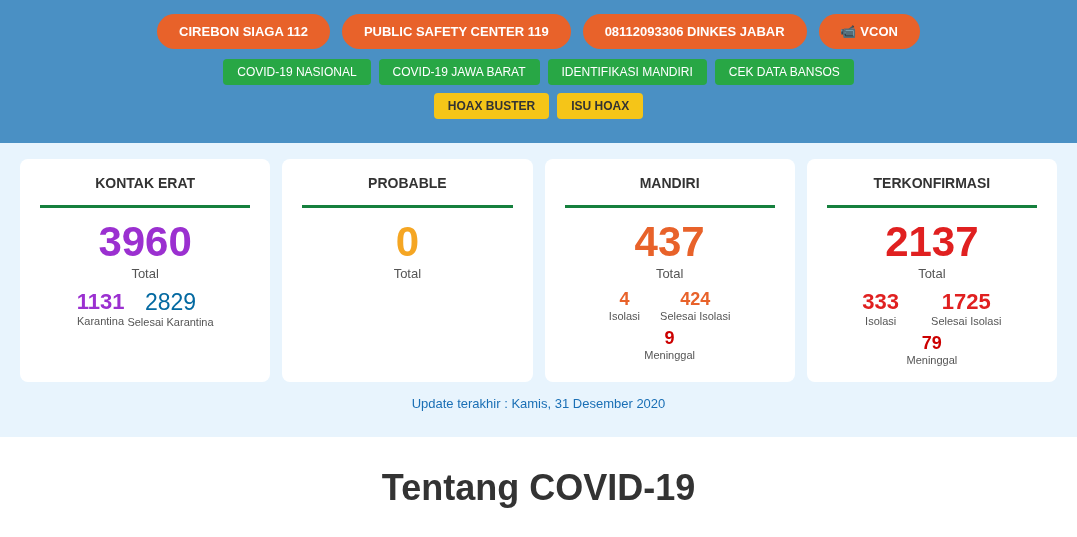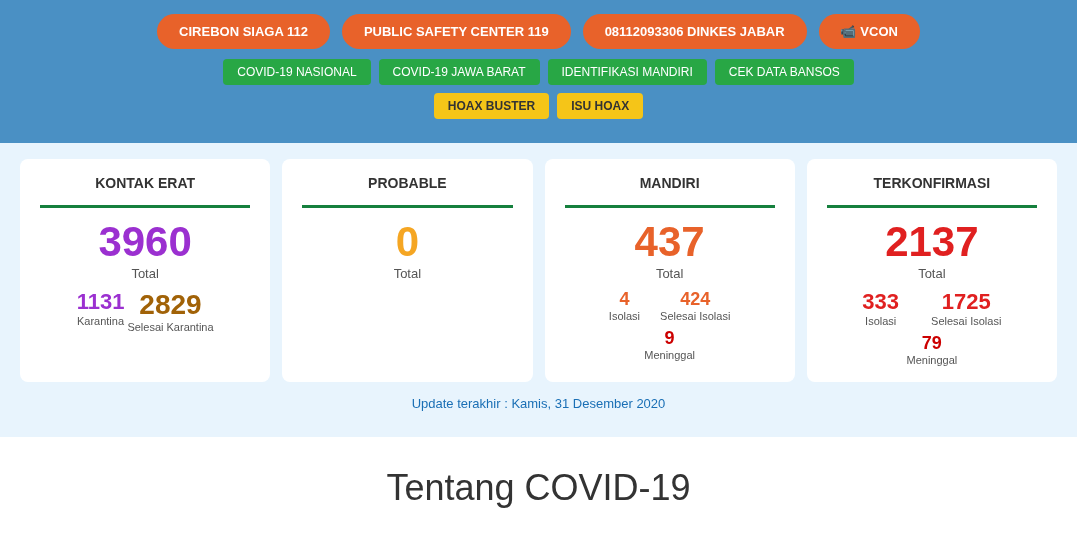--- a/index.html
+++ b/index.html
@@ -118,21 +118,21 @@
       justify-content: center;
       gap: 3px;
       margin-top: 6px;
     }
 
     .sub-stat {
       text-align: center;
     }
 
     .sub-num-purple { color: #9b30d0; font-size: 22px; font-weight: bold; }
-    .sub-num-blue { color: #a16207; font-size: 28px; font-weight: bold; }
+    .sub-num-blue { color: #0369a1; font-size: 23px; font-weight: normal; }
     .sub-num-orange { color: #e8622a; font-size: 18px; font-weight: bold; }
     .sub-num-red { color: #e02020; font-size: 22px; font-weight: bold; }
     .sub-num-dark-red { color: #cc0000; font-size: 18px; font-weight: bold; }
 
     .sub-label {
       font-size: 11px;
       color: #555;
     }
 
     .update-text {
@@ -145,21 +145,21 @@
 
     .bottom-section {
       background: white;
       padding: 30px 20px;
       text-align: center;
     }
 
     .bottom-title {
       font-size: 36px;
       color: #333;
-      font-weight: normal;
+      font-weight: bold;
     }
 
     
     .suspek-middle {
       display: flex;
       justify-content: center;
       gap: 20px;
       margin-bottom: 4px;
     }
 

